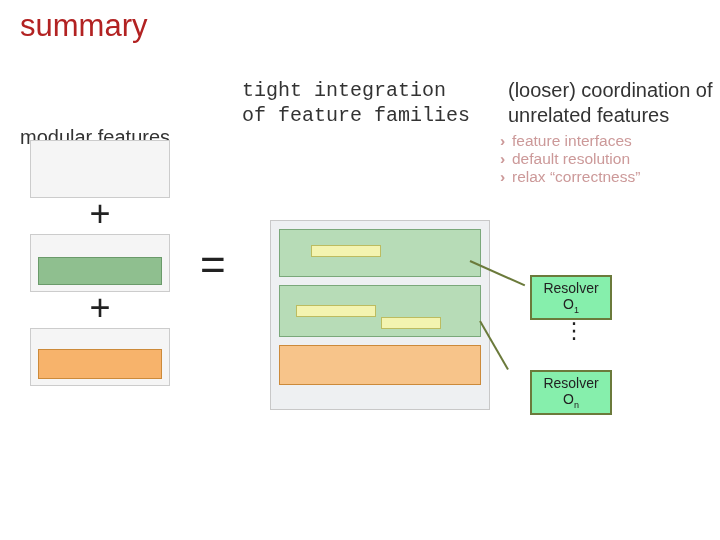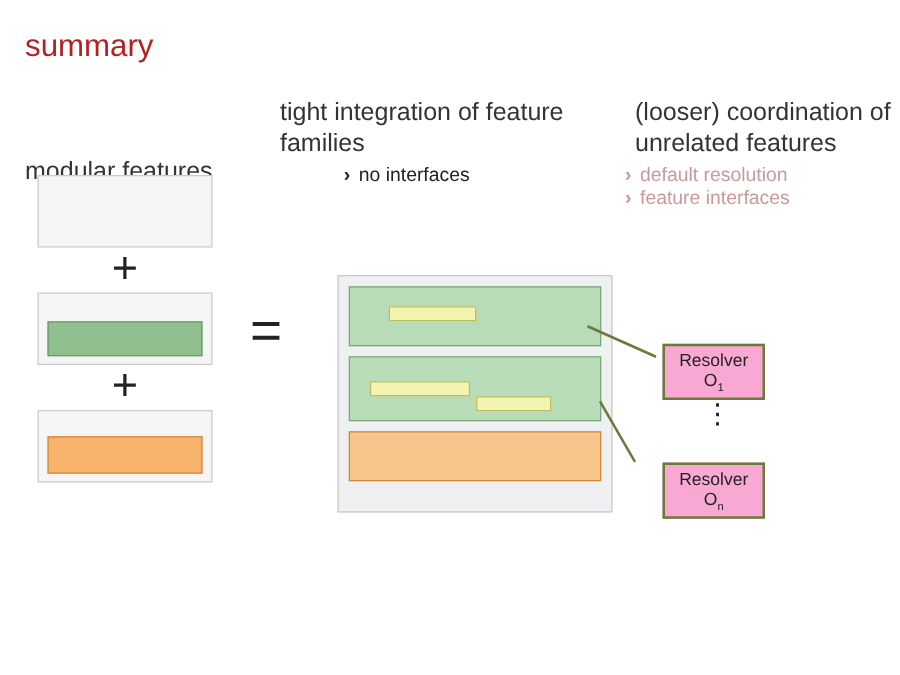--- a/index.html
+++ b/index.html
@@ -6,34 +6,34 @@
   body {
     width: 720px;
     height: 540px;
     background: #fff;
     font-family: Arial, Helvetica, sans-serif;
     position: relative;
     overflow: hidden;
   }
   .title {
     position: absolute;
-    top: 23px;
+    top: 8px;
     left: 20px;
-    font-size: 25px;
+    font-size: 31px;
     color: #b22222;
     font-weight: 400;
   }
   .col-head {
     position: absolute;
     font-size: 20px;
     color: #333;
     line-height: 1.25;
   }
   .col1 { top: 78px; left: 20px; width: 200px; margin-top: 47px; }
-  .col2 { top: 78px; left: 224px; width: 230px; }
+  .col2 { top: 78px; left: 242px; width: 230px; font-family: Liberation Mono, monospace; }
   .col3 { top: 78px; left: 508px; width: 230px; }
   .bullet-group {
     position: absolute;
     font-size: 15.5px;
     color: #222;
   }
   .bullets2 { top: 132px; left: 275px; }
   .bullets3 { top: 132px; left: 500px; }
   .bullets3 .line { color: #c99; }
   .bullet-caret {
@@ -115,21 +115,21 @@
   
   .resolver {
     position: absolute;
     left: 530px;
     width: 82px;
     border: 2px solid #6b7a3b;
     text-align: center;
     font-size: 14px;
     line-height: 1.15;
     padding: 3px 2px;
-    background: #f9a8d4;
+    background: #86efac;
     color: #222;
   }
   .res1 { top: 275px; }
   .resn { top: 370px; }
   .resolver sub { font-size: 9px; }
   .vdots {
     position: absolute;
     left: 563px;
     top: 318px;
     font-size: 22px;
@@ -146,26 +146,26 @@
 </head>
 <body>
 
 <div class="title">summary</div>
 
 <div class="col-head col1">modular features</div>
 <div class="col-head col2">tight integration of feature families</div>
 <div class="col-head col3">(looser) coordination of unrelated features</div>
 
 <div class="bullet-group bullets2">
-  <div class="line"><span class="bullet-caret">›</span><span>no interfaces</span></div>
 </div>
 
 <div class="bullet-group bullets3">
+  <div class="line"><span class="bullet-caret">›</span><span>feature interfaces</span></div>
   <div class="line"><span class="bullet-caret">›</span><span>default resolution</span></div>
-  <div class="line"><span class="bullet-caret">›</span><span>feature interfaces</span></div>
+  <div class="line"><span class="bullet-caret">›</span><span>relax “correctness”</span></div>
 </div>
 
 <div class="mod-stack">
   <div class="mod-box"></div>
   <div class="plus">+</div>
   <div class="mod-box green"></div>
   <div class="plus">+</div>
   <div class="mod-box orange"></div>
 </div>
 

